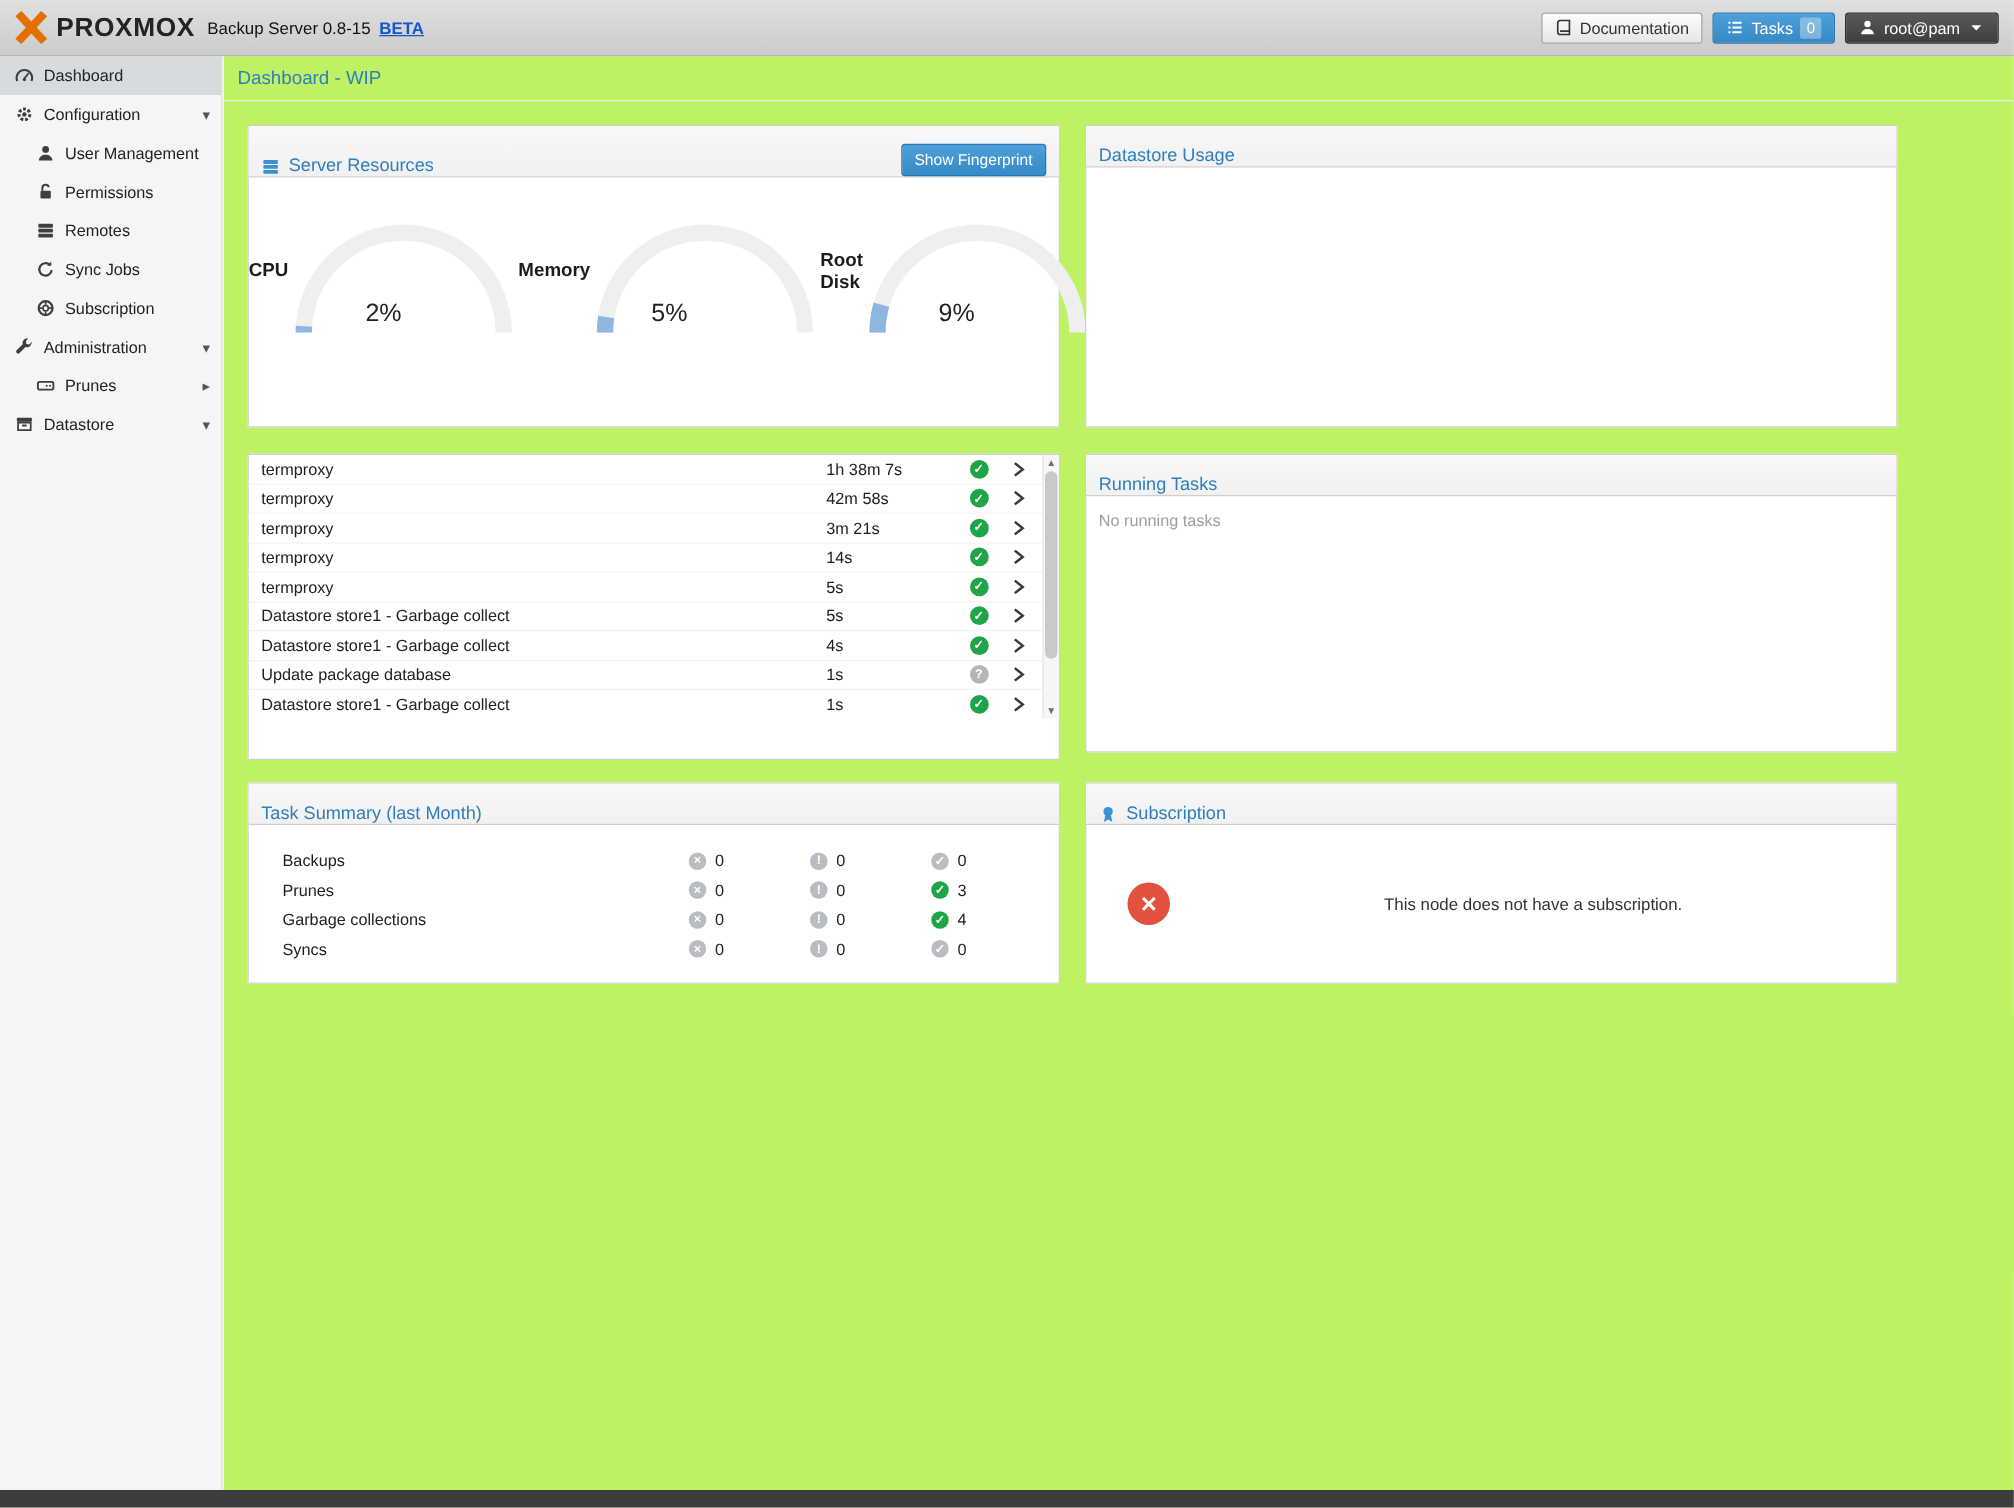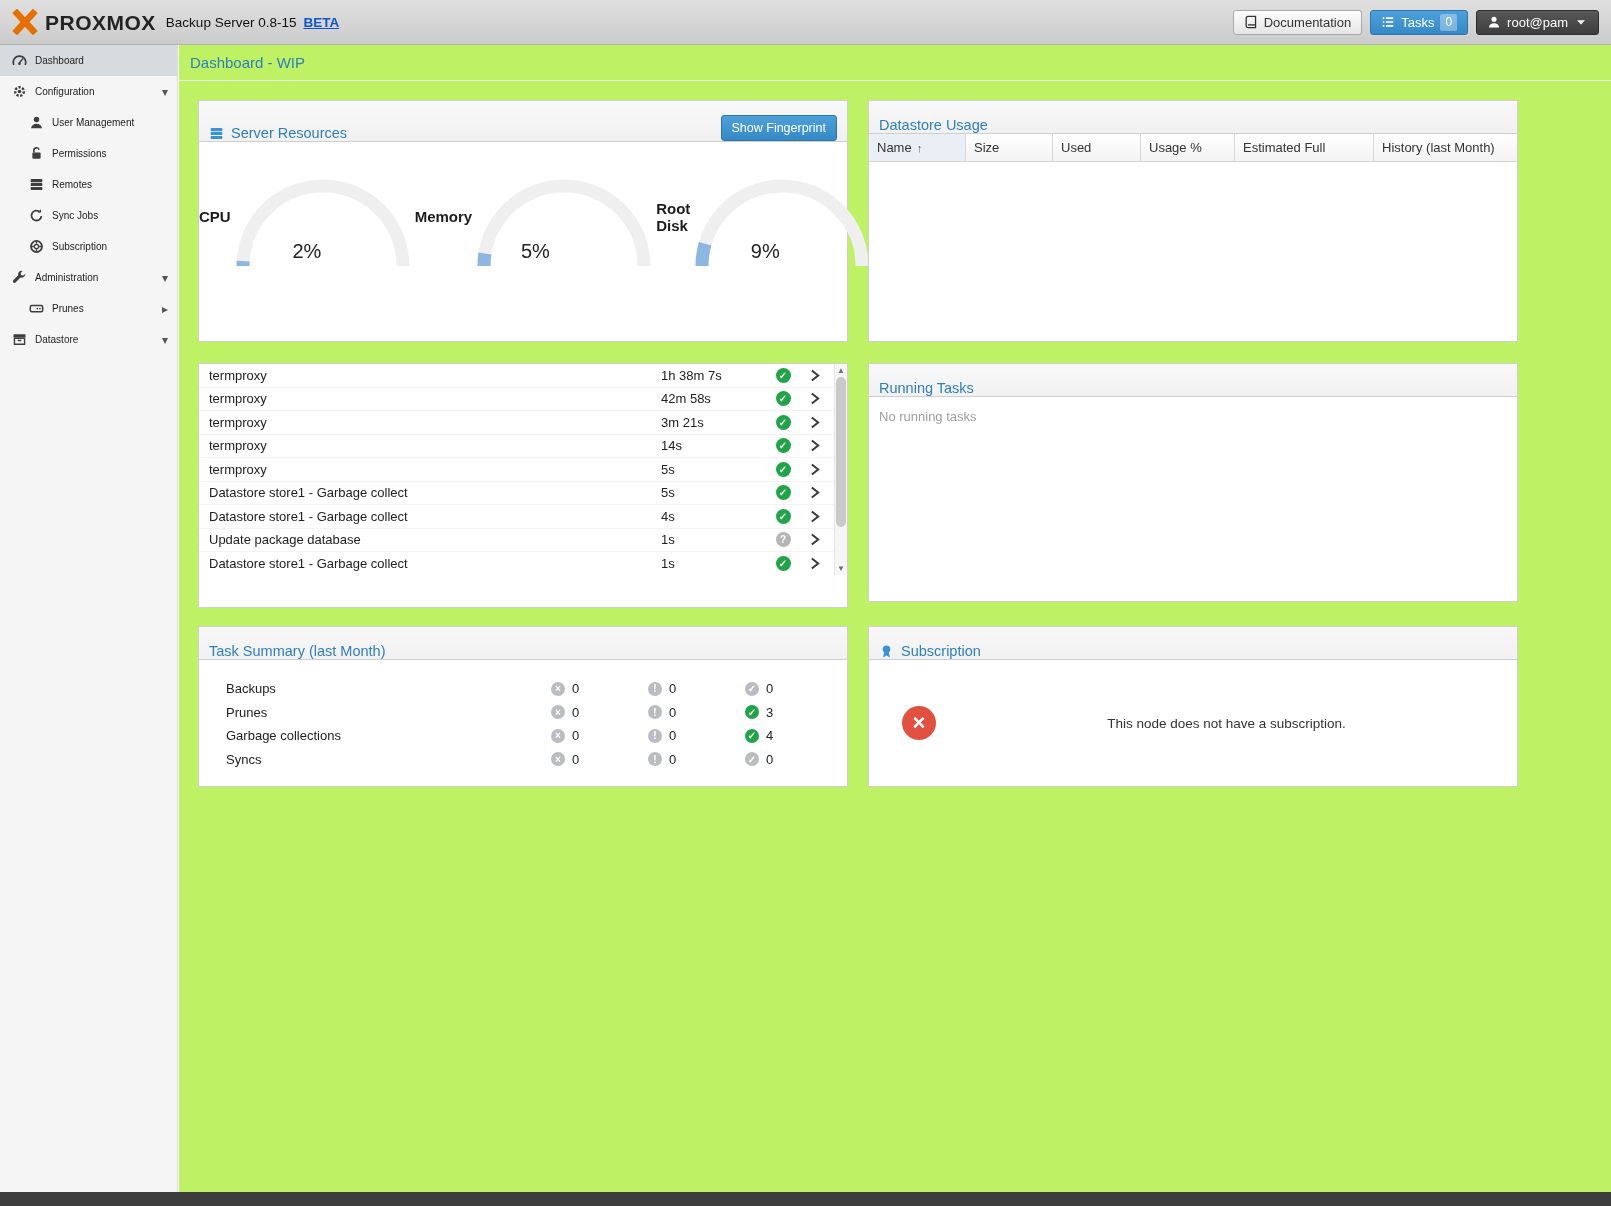--- a/index.html
+++ b/index.html
@@ -22,21 +22,21 @@
   .btn .bicon{display:inline-flex}
   .btn .bicon svg{width:14px;height:14px}
 
   
   .sidebar{position:absolute;top:45px;left:0;width:178px;bottom:14px;background:#f5f5f5;border-right:1px solid #dcdcdc;overflow:hidden}
   .side-item{position:relative;display:flex;align-items:center;height:31px;padding-left:10px;cursor:pointer;color:#222}
   .side-item.child{padding-left:27px}
   .side-item.selected{background:#d6dbdf}
   .s-icon{width:18px;display:inline-flex;justify-content:center;color:#3e3e3e;margin-right:7px}
   .s-icon svg{width:15px;height:15px}
-  .s-lbl{font-size:10px}
+  .s-lbl{font-size:13px}
   .s-exp{position:absolute;right:9px;top:50%;transform:translateY(-50%);color:#555;font-size:12px;cursor:pointer}
 
   
   .content{position:absolute;left:179px;top:45px;right:0;bottom:14px;background:#bef264;overflow:hidden}
   .page-titlebar{height:36px;display:flex;align-items:center;padding:0 11px;border-bottom:1px solid #ececec}
   .page-title{color:#2e7fbc;font-size:15px}
 
   
   .panel{position:absolute;border:1px solid #cfcfcf;background:#fff}
   .panel-h{display:flex;align-items:flex-end;background:linear-gradient(#f8f8f8,#f1f1f1);border-bottom:1px solid #cfcfcf;padding:0 10px;color:#2e7fbc;font-size:14.5px;height:33px}
@@ -295,41 +295,20 @@
             </svg></div>
           <div class="g-val">9%</div>
         </div>
       </div>
   </div>
 
   <div class="panel p-du">
     <div class="panel-h">
       <span>Datastore Usage</span>
     </div>
-    <div class="du-header">
-        <div class="du-cell sorted" style="width: 97px;">
-          <span>Name</span>
-          <span class="sort-arrow">↑</span>
-        </div>
-        <div class="du-cell" style="width: 87px;">
-          <span>Size</span>
-        </div>
-        <div class="du-cell" style="width: 88px;">
-          <span>Used</span>
-        </div>
-        <div class="du-cell" style="width: 94px;">
-          <span>Usage %</span>
-        </div>
-        <div class="du-cell" style="width: 139px;">
-          <span>Estimated Full</span>
-        </div>
-        <div class="du-cell">
-          <span>History (last Month)</span>
-        </div>
-      </div>
   </div>
 
   <div class="panel p-lt">
     <div class="lt-body">
       <div>
           <div class="task-row">
             <div class="t-name">termproxy</div>
             <div class="t-dur">1h 38m 7s</div>
             <div class="t-st">
               <span class="st-badge st-ok">✓</span>

